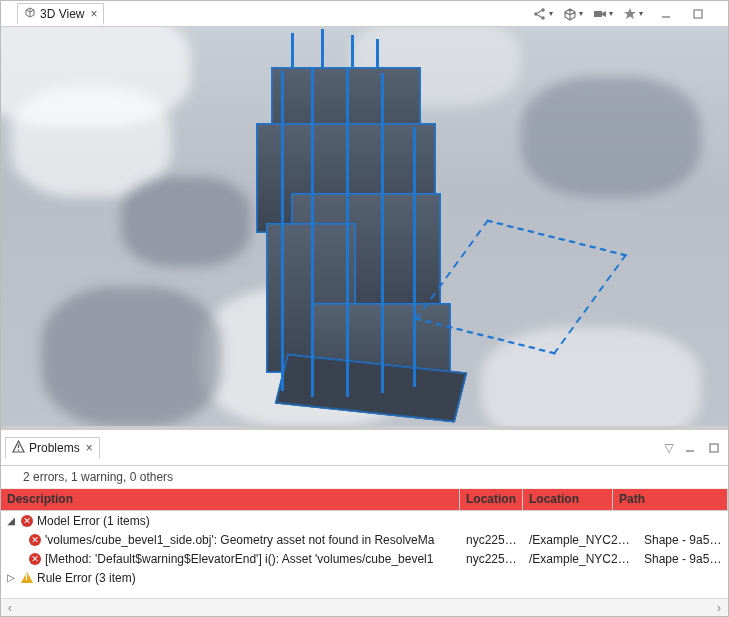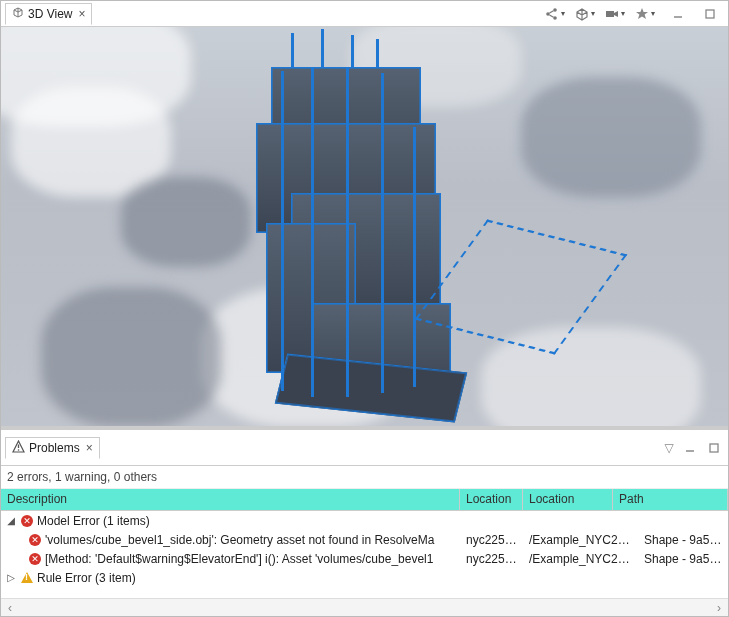--- a/index.html
+++ b/index.html
@@ -1,20 +1,20 @@
 <!DOCTYPE html>
 <html><head>
 <meta charset="utf-8">
 <style>
   * { box-sizing: border-box; margin: 0; padding: 0; font-family: "Segoe UI", Tahoma, sans-serif; font-size: 12px; }
   html, body { width: 729px; height: 617px; overflow: hidden; background: #fff; color: #222; }
   .app { width: 729px; height: 617px; display: flex; flex-direction: column; border: 1px solid #bbb; }
 
   
-  .top-bar { height: 26px; display: flex; align-items: center; border-bottom: 1px solid #ccc; padding: 0 4px; }
+  .top-bar { height: 26px; display: flex; align-items: center; border-bottom: 1px solid #ccc; padding: 0 16px; }
   .top-tab { display: flex; align-items: center; padding: 0 6px; height: 22px; border: 1px solid transparent; gap: 4px; }
   .top-tab.active { border: 1px solid #ccc; border-top: 1px solid #ccc; border-bottom: 1px solid #fff; background: #fff; }
   .top-tab .close { margin-left: 2px; color: #555; cursor: pointer; }
   .top-bar .spacer { flex: 1; }
   .tool-group { display: flex; align-items: center; gap: 8px; padding-right: 4px; }
   .tool-btn { display: inline-flex; align-items: center; justify-content: center; width: 22px; height: 18px; color: #666; cursor: pointer; }
   .tool-btn.drop::after { content: "▾"; font-size: 8px; color: #555; margin-left: 2px; }
   .win-btn { width: 20px; height: 16px; display: inline-flex; align-items: center; justify-content: center; color: #666; cursor: pointer; margin-left: 4px; }
 
   
@@ -24,23 +24,23 @@
   .building { position: absolute; left: 250px; top: 36px; width: 200px; height: 370px; }
   .bfloor { position: absolute; background: linear-gradient(180deg, #566271 0%, #3b4453 100%); border: 1px solid #1d77d3; box-shadow: inset 0 0 0 1px rgba(29,119,211,0.6); }
   .bcol { position: absolute; width: 3px; background: #1d77d3; }
   .antenna { position: absolute; width: 3px; background: #1d77d3; }
   .selection { position: absolute; border: 2px dashed #1d77d3; transform: skew(-36deg, 14deg); }
 
   
   .problems { height: 190px; border-top: 4px solid #ccc; display: flex; flex-direction: column; }
   .problems-bar { height: 36px; display: flex; align-items: center; border-bottom: 1px solid #ccc; padding: 0 4px; }
   .problems-bar .spacer { flex: 1; }
-  .summary { padding: 4px 6px; color: #444; border-bottom: 1px solid #eee; }
+  .summary { padding: 4px 22px; color: #444; border-bottom: 1px solid #eee; }
   .cols { display: flex; height: 22px; border-bottom: 1px solid #ccc; }
-  .col-h { padding: 3px 6px; border-right: 1px solid #ccc; background:#5eead4; color:#333; overflow:hidden; text-overflow:ellipsis; white-space:nowrap; }
+  .col-h { padding: 3px 6px; border-right: 1px solid #ccc; background:#ef4444; color:#333; overflow:hidden; text-overflow:ellipsis; white-space:nowrap;font-weight:bold; }
   .col-desc{ width: 459px; } .col-res{ width: 63px;} .col-path{flex:1; min-width:0;} .col-loc{width:90px;}
   .rows { flex:1; overflow:hidden; }
   .row { display:flex; height:19px; align-items:center; }
   .cell { padding: 1px 6px; overflow:hidden; text-overflow:ellipsis; white-space:nowrap; }
   .cell-desc{ width: 459px; display:flex; align-items:center; gap:4px; } .cell-res{ width:63px;} .cell-path{flex:1; min-width:0;} .cell-loc{width:90px;}
   .row.group .cell-desc{ padding-left: 4px;} 
   .row.child .cell-desc{ padding-left: 28px; }
   .twisty { width: 12px; display:inline-flex; justify-content:center; color:#555; cursor:pointer; font-size:10px;}
   .icon-err { width:12px; height:12px; border-radius:50%; background:#d4342c; display:inline-flex; align-items:center; justify-content:center; color:#fff; font-size:9px; }
   .icon-warn { width:0; height:0; border-left:6px solid transparent; border-right:6px solid transparent; border-bottom:11px solid #e6a817; position:relative; display:inline-block; }

